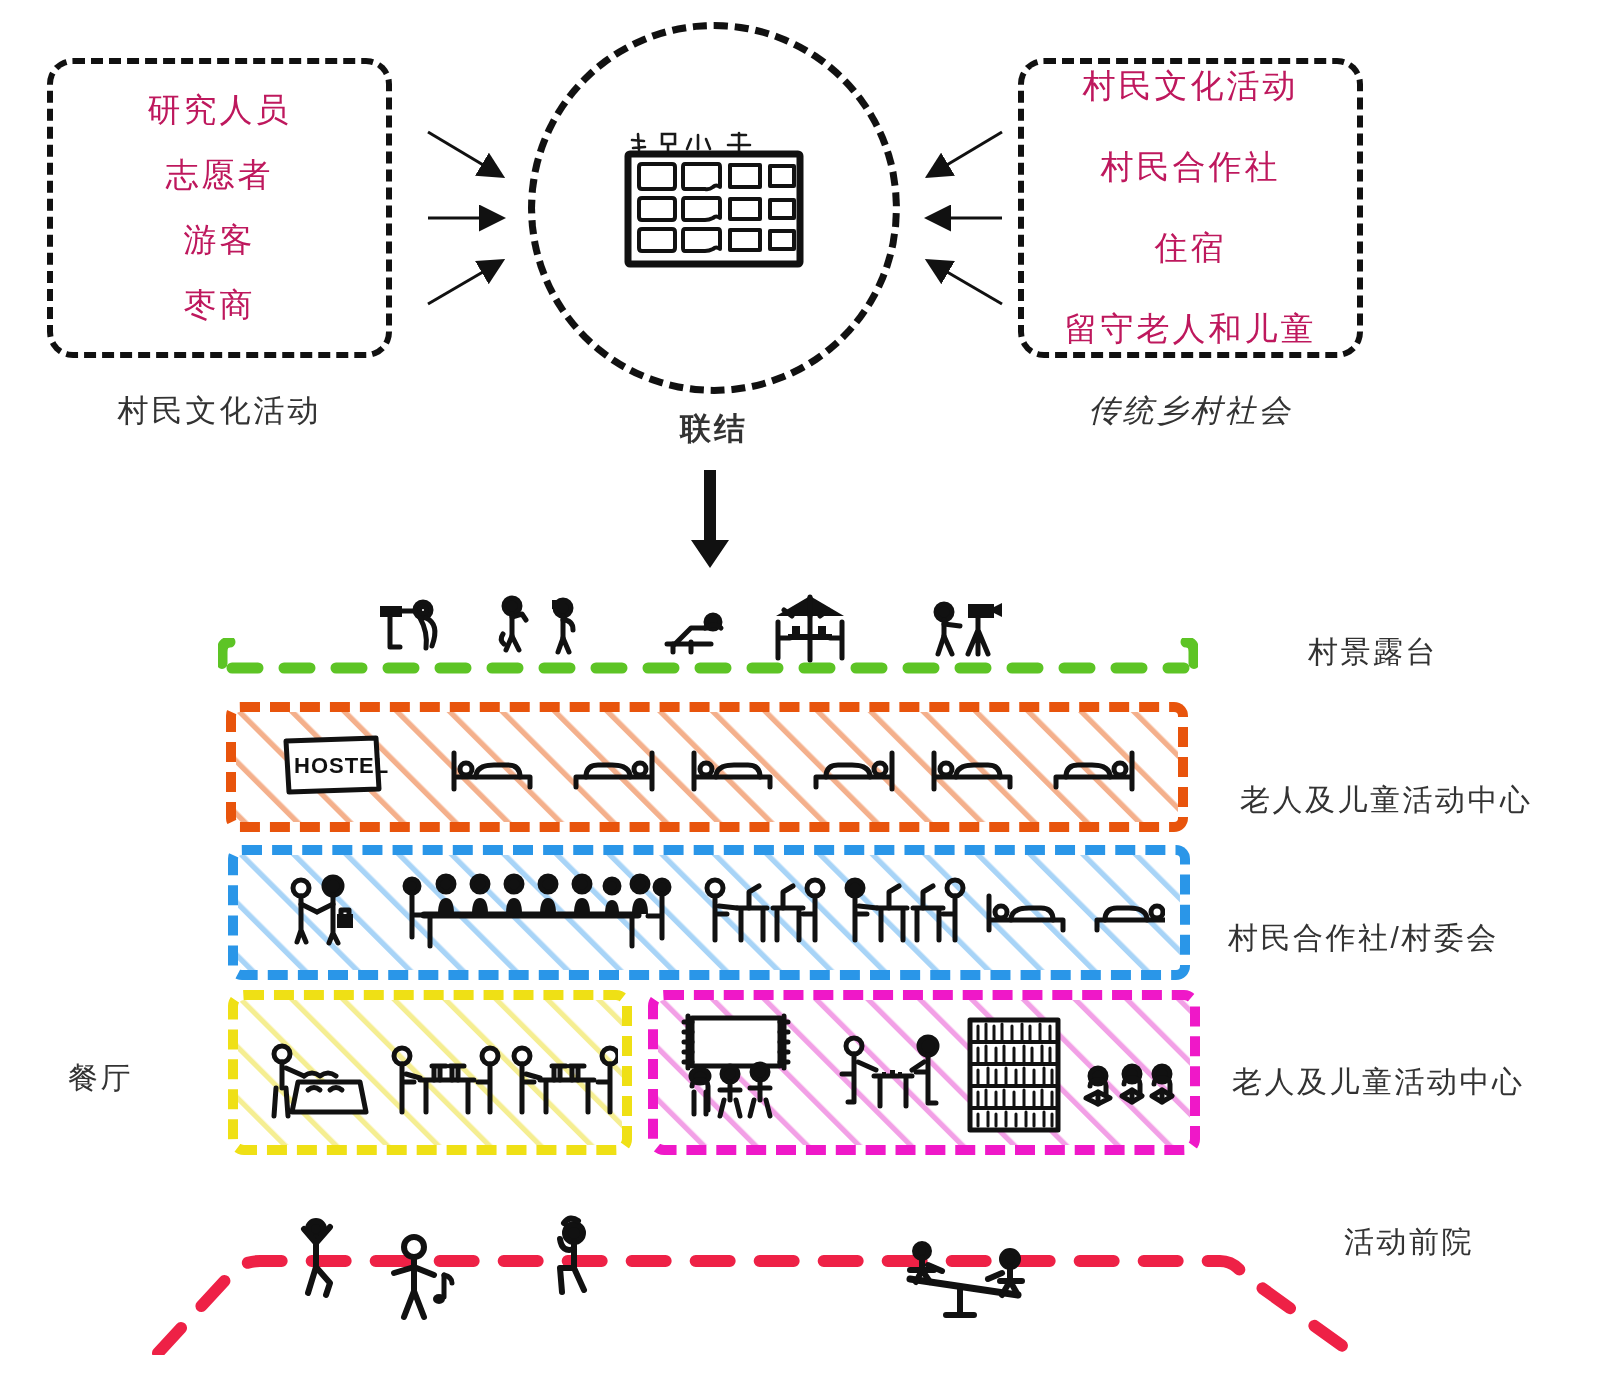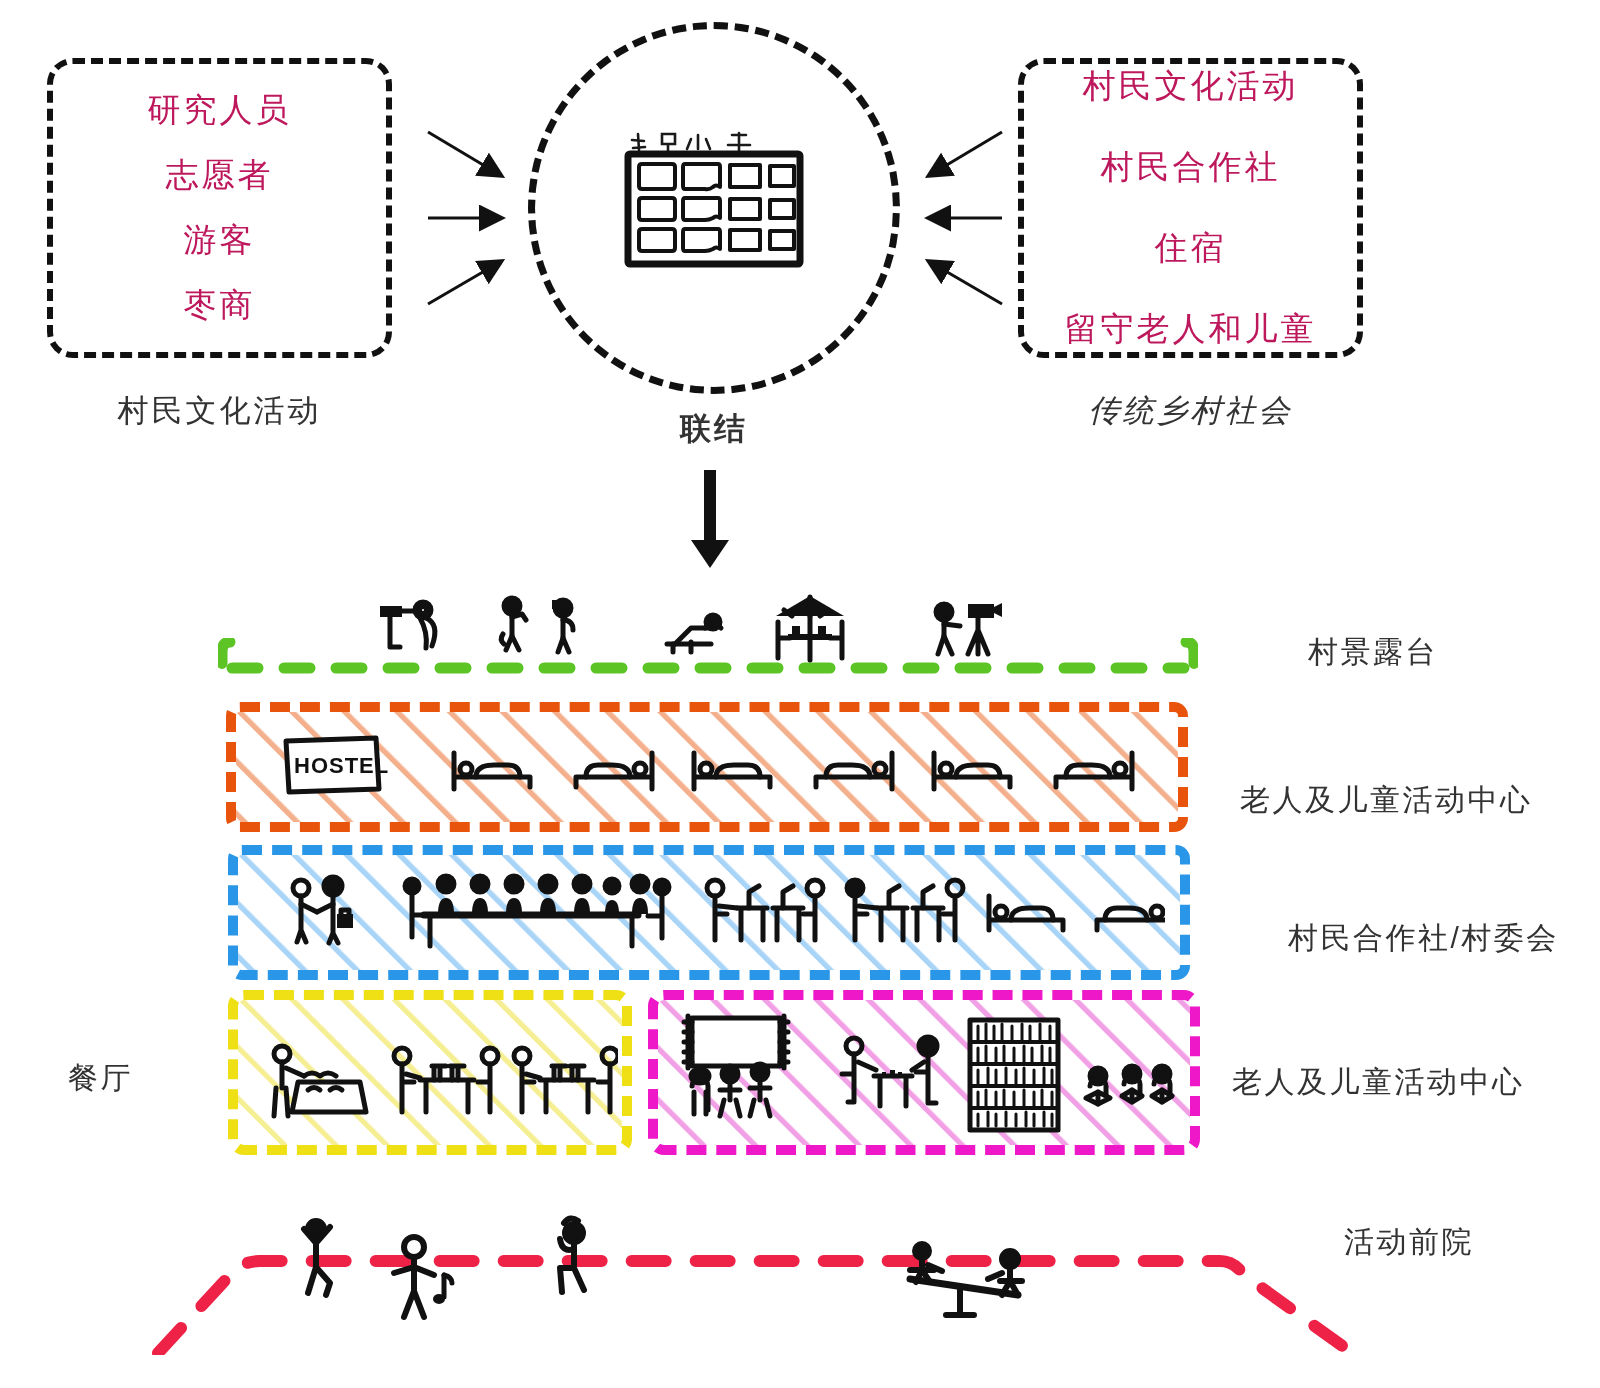--- a/index.html
+++ b/index.html
@@ -327,21 +327,21 @@
       <path d="M26,28 q0,-12 18,-12 h12 q12,0 12,12"></path>
     </g>
     <g transform="translate(810,22)">
       <path d="M74,4 v34 M2,28 h74 M2,28 v10"></path>
       <circle cx="62" cy="20" r="6"></circle>
       <path d="M52,28 q0,-12 -18,-12 h-12 q-12,0 -12,12"></path>
     </g>
   </g>
 </svg>
 
-<div class="row-label" style="left:1288px;top:918px;">村民合作社/村委会</div>
+<div class="row-label" style="left:1228px;top:918px;">村民合作社/村委会</div>
 
 <div class="zone" style="left:228px;top:990px;width:404px;height:165px;border:10px dashed #efe015;border-radius:16px;">
   <svg class="hatch" viewBox="0 0 404 165" preserveAspectRatio="none">
     <defs>
         <pattern id="yx" width="38" height="38" patternUnits="userSpaceOnUse" patternTransform="rotate(-45)">
       <line x1="0" y1="0" x2="0" y2="38" stroke="#f5ee92" stroke-width="11"></line>
     </pattern>
       </defs>
     <rect width="404" height="165" fill="url(#yx)"></rect>
   </svg>

